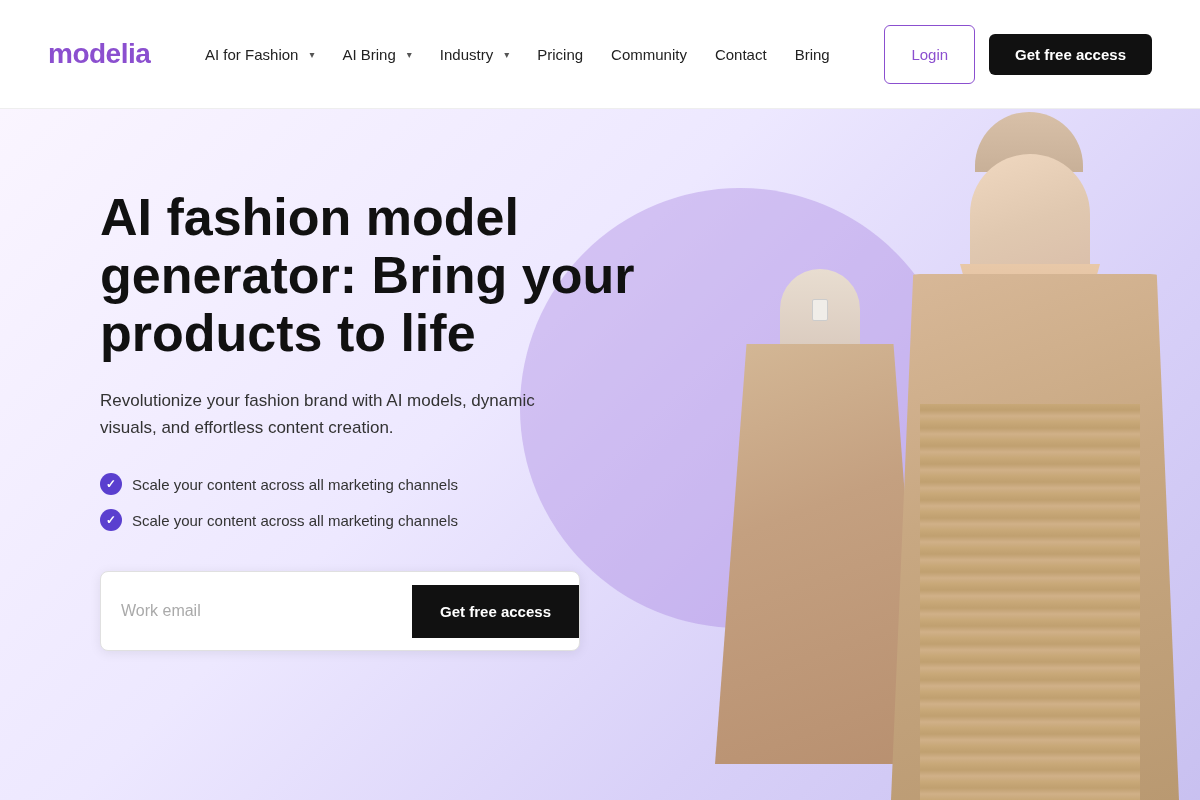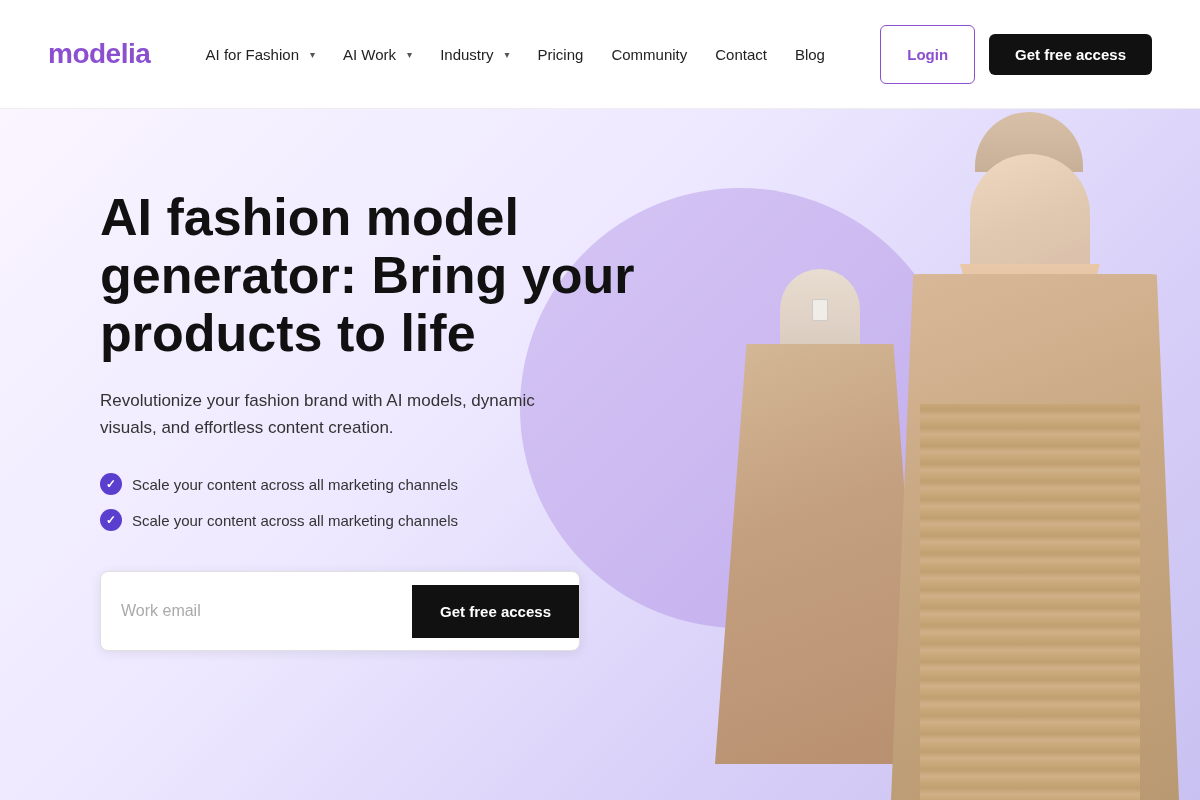--- a/index.html
+++ b/index.html
@@ -45,21 +45,21 @@
     .nav-actions {
       display: flex;
       align-items: center;
       gap: 14px;
     }
     .btn-login {
       border: 1.5px solid #8b4fcf;
       background: #fff;
       color: #8b4fcf;
       font-size: 15px;
-      font-weight: 700;
+      font-weight: 400;
       padding: 20px 26px;
       border-radius: 6px;
       cursor: pointer;
     }
     .btn-cta-nav {
       background: #111;
       color: #fff;
       font-size: 15px;
       font-weight: 600;
       padding: 12px 26px;
@@ -292,21 +292,21 @@
 
   <ul class="nav-links">
     <li>
       <a href="#">
         <span>AI for Fashion</span>
         <span class="chevron">▾</span>
       </a>
     </li>
     <li>
       <a href="#">
-        <span>AI Work</span>
+        <span>AI Bring</span>
         <span class="chevron">▾</span>
       </a>
     </li>
     <li>
       <a href="#">
         <span>Industry</span>
         <span class="chevron">▾</span>
       </a>
     </li>
     <li>
@@ -319,21 +319,21 @@
         <span>Community</span>
       </a>
     </li>
     <li>
       <a href="#">
         <span>Contact</span>
       </a>
     </li>
     <li>
       <a href="#">
-        <span>Blog</span>
+        <span>Bring</span>
       </a>
     </li>
   </ul>
 
   <div class="nav-actions">
     <button class="btn-login">Login</button>
     <button class="btn-cta-nav">Get free access</button>
   </div>
 </nav>
 

